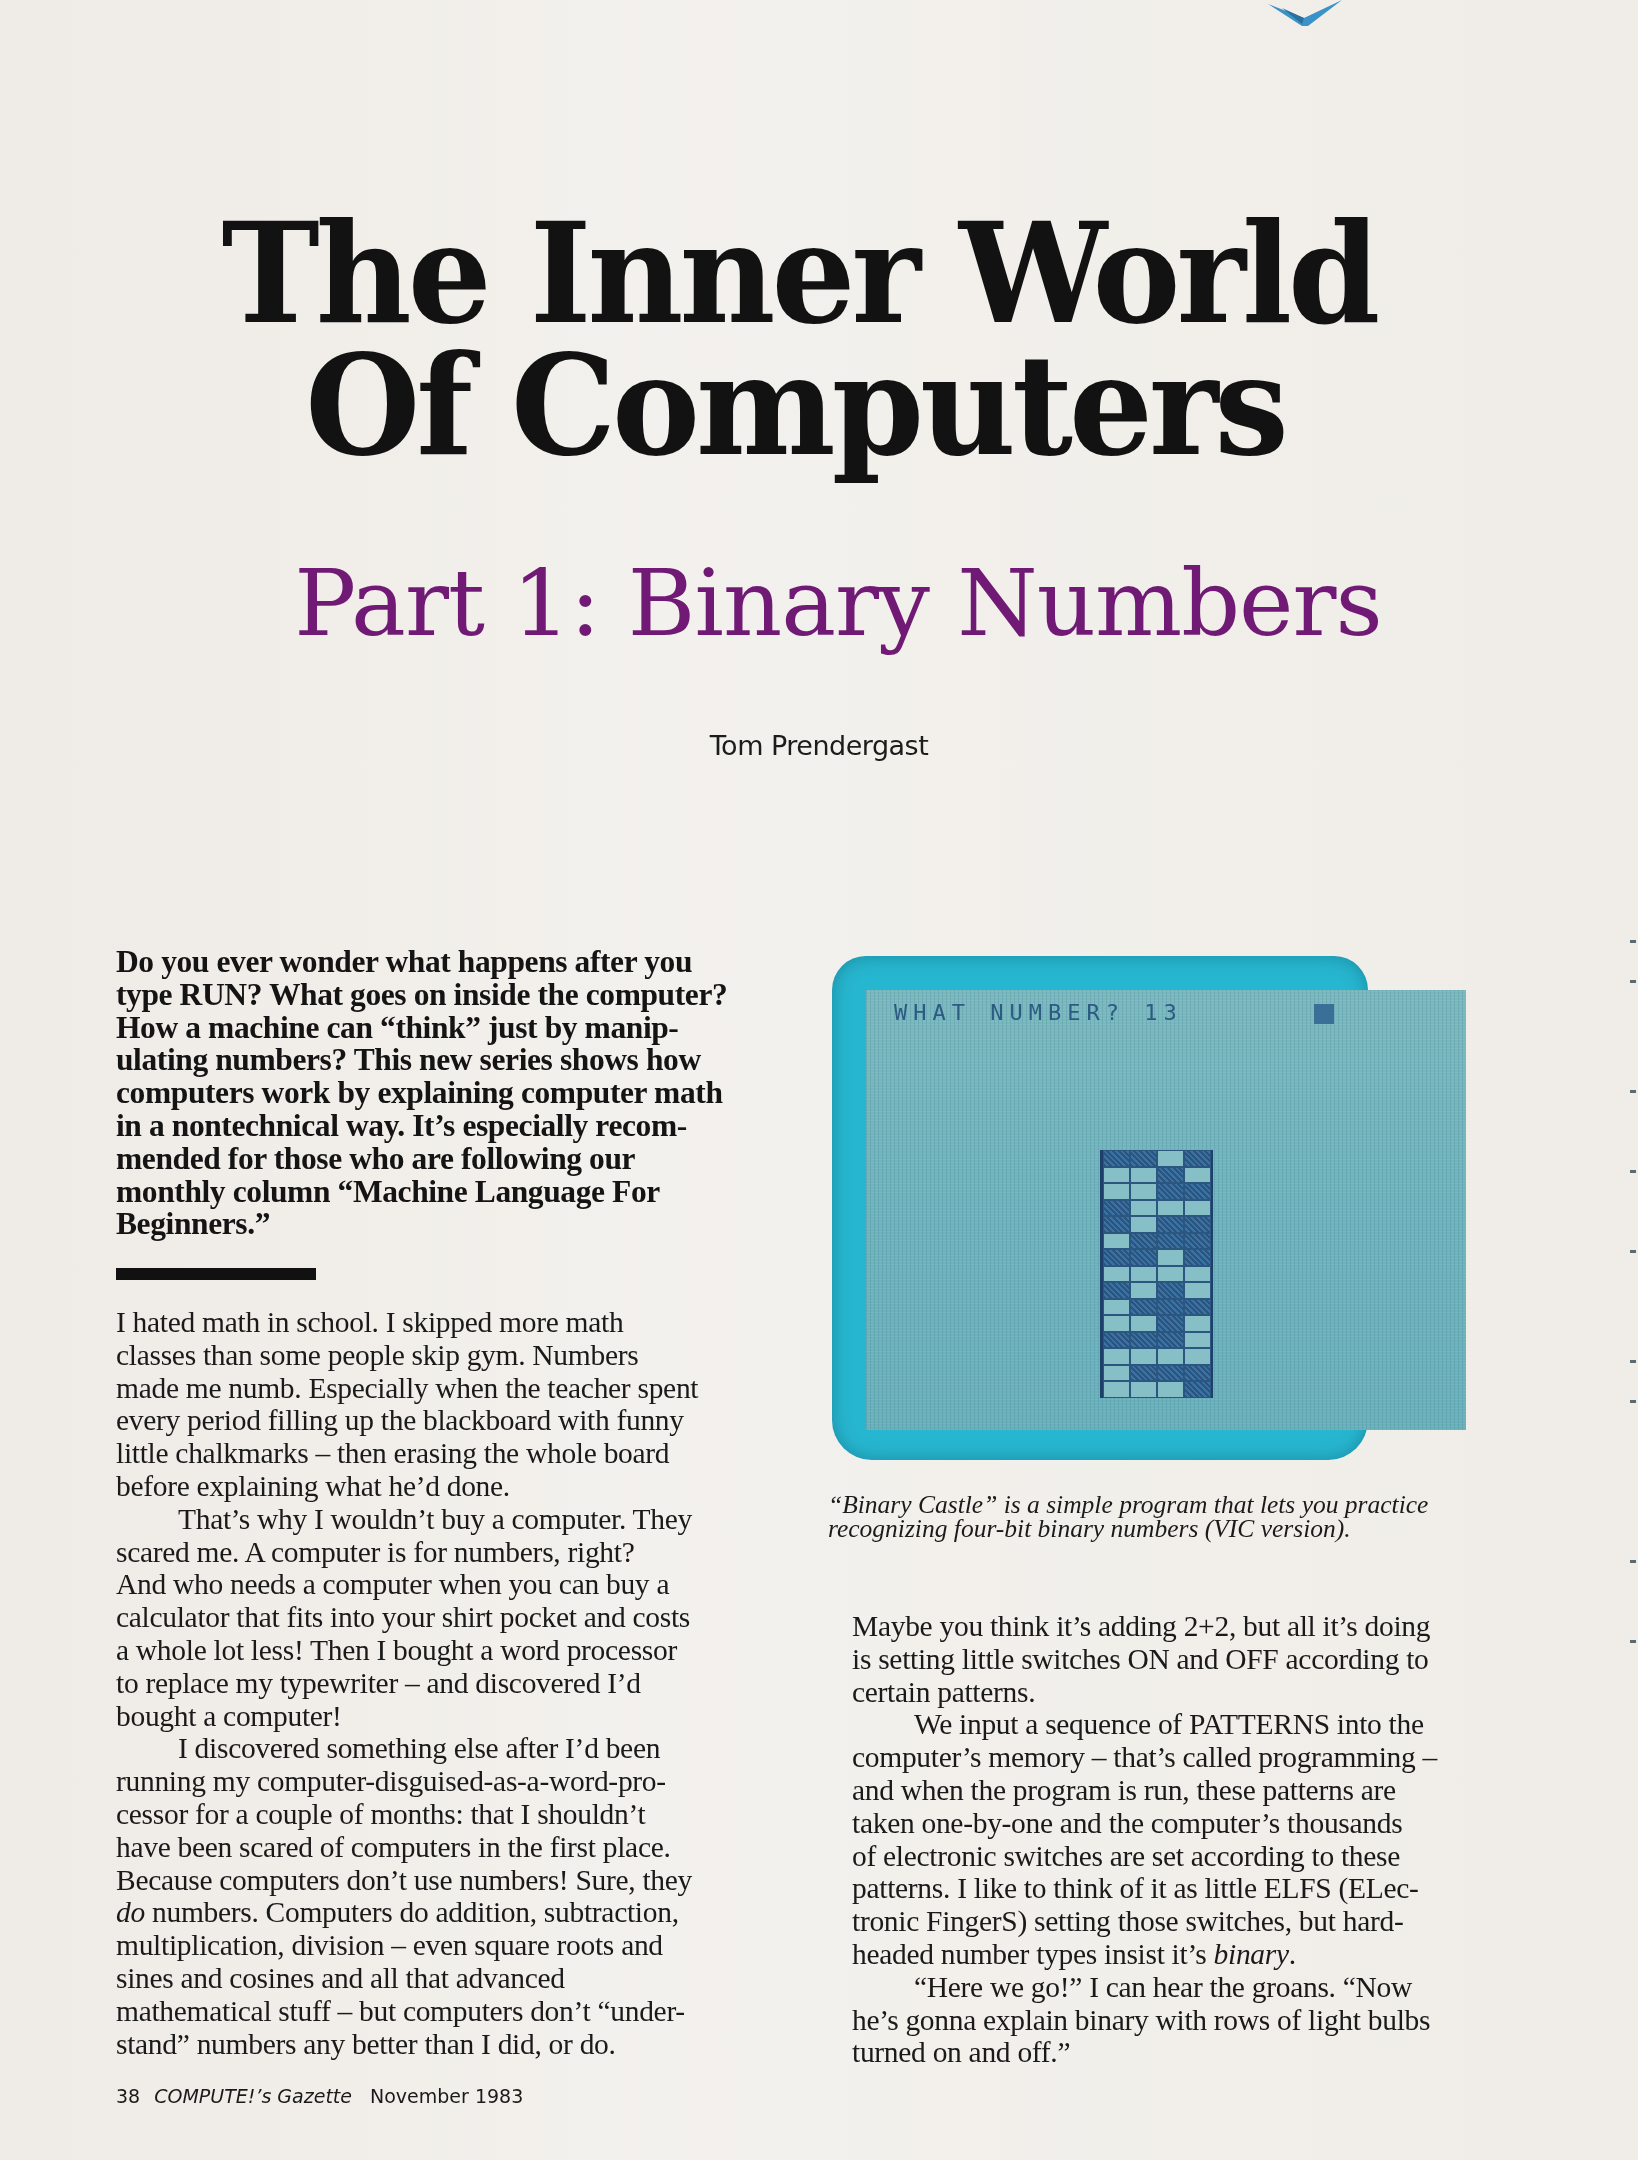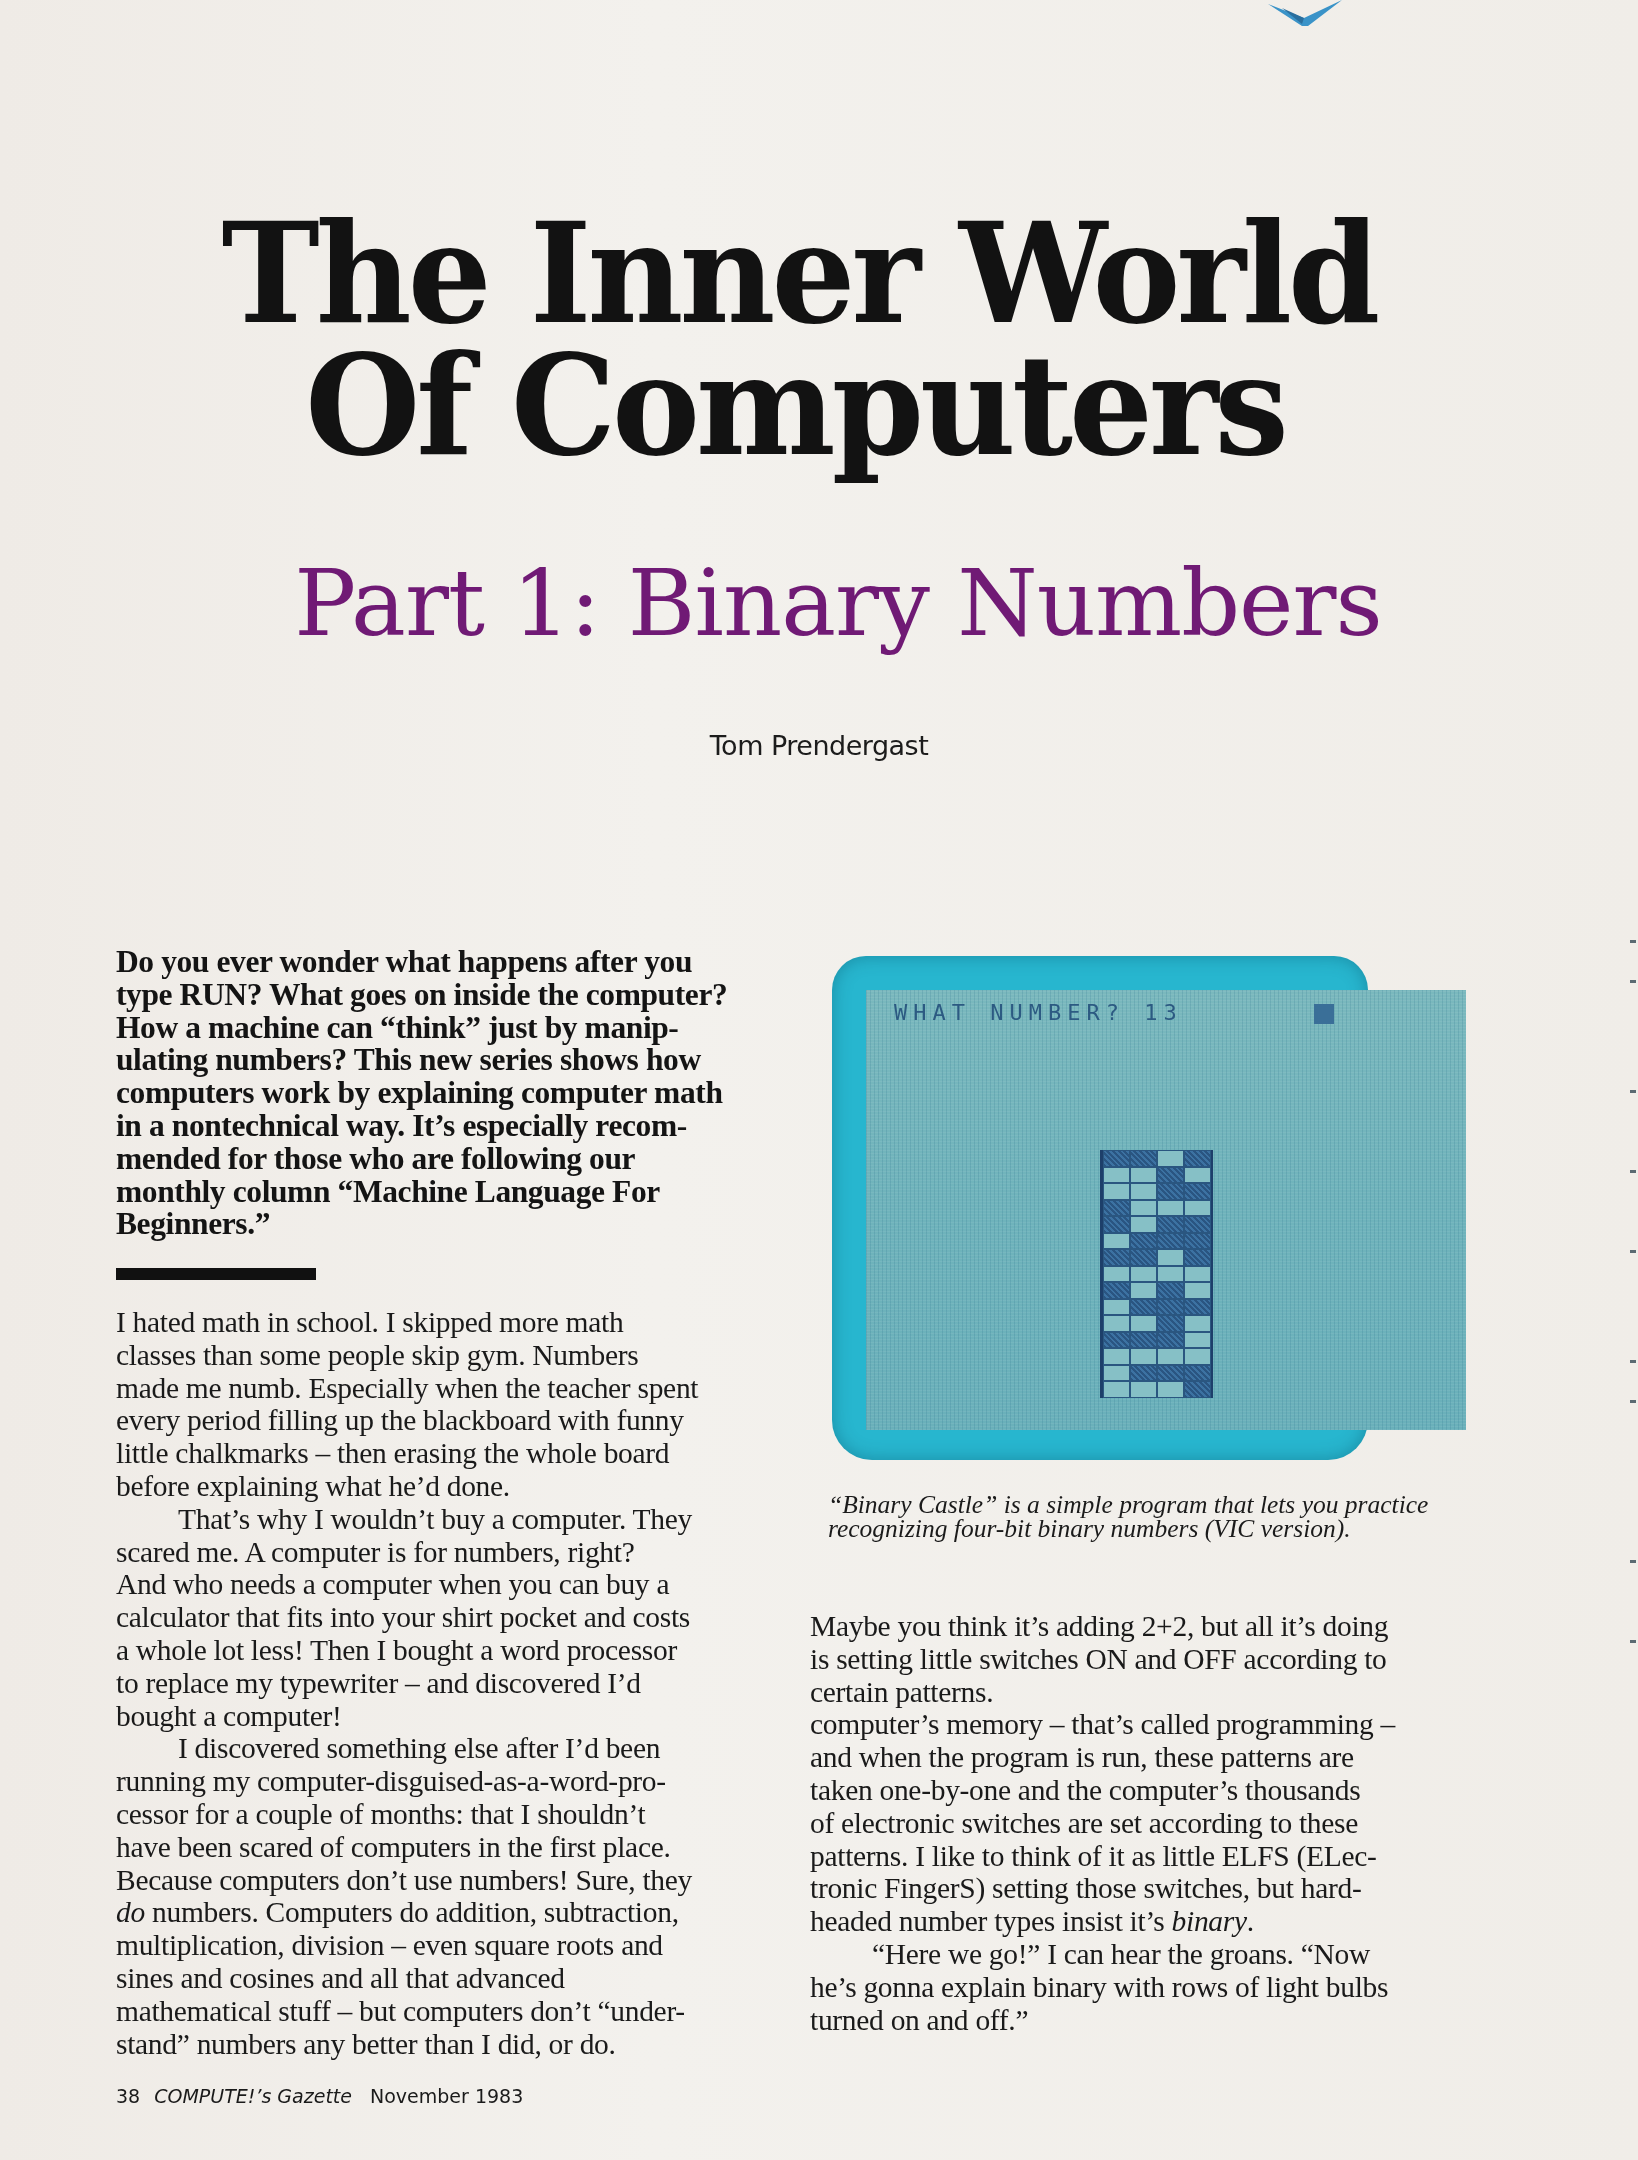--- a/index.html
+++ b/index.html
@@ -42,21 +42,21 @@
     position:absolute; left:116px; top:1268px; width:200px; height:12px;
     background:#111;
   }
   .col {
     position:absolute; font-family:"Liberation Serif", serif;
     font-size:29.5px; line-height:32.8px; color:#1a1a1a;
     letter-spacing:-0.3px;
   }
   .col p { margin:0; }
   .col-left { left:116px; top:1306px; width:690px; }
-  .col-right { left:810px; top:1610px; width:700px; }
+  .col-right { left:852px; top:1610px; width:700px; }
   .line { display:block; white-space:nowrap; }
   .folio {
     position:absolute; left:116px; top:2085px;
     font-family:"DejaVu Sans", sans-serif; font-size:19px; color:#1a1a1a;
   }
   .folio .mag { font-style:italic; margin:0 18px 0 14px; }
   
   .monitor {
     position:absolute; left:832px; top:956px; width:536px; height:504px;
     background:#27b6cf; border-radius:34px 34px 40px 40px;
@@ -236,20 +236,21 @@
   <span class="line">recognizing four-bit binary numbers (VIC version).</span>
 </div>
 
 <div class="col col-right">
     <p>
       <span class="line">Maybe you think it’s adding 2+2, but all it’s doing</span>
       <span class="line">is setting little switches ON and OFF according to</span>
       <span class="line">certain patterns.</span>
     </p>
     <p>
+      <span class="line" style="padding-left: 62px;">We input a sequence of PATTERNS into the</span>
       <span class="line">computer’s memory – that’s called programming –</span>
       <span class="line">and when the program is run, these patterns are</span>
       <span class="line">taken one-by-one and the computer’s thousands</span>
       <span class="line">of electronic switches are set according to these</span>
       <span class="line">patterns. I like to think of it as little ELFS (ELec-</span>
       <span class="line">tronic FingerS) setting those switches, but hard-</span>
       <span class="line">headed number types insist it’s <i>binary</i>.</span>
     </p>
     <p>
       <span class="line" style="padding-left: 62px;">“Here we go!” I can hear the groans. “Now</span>

